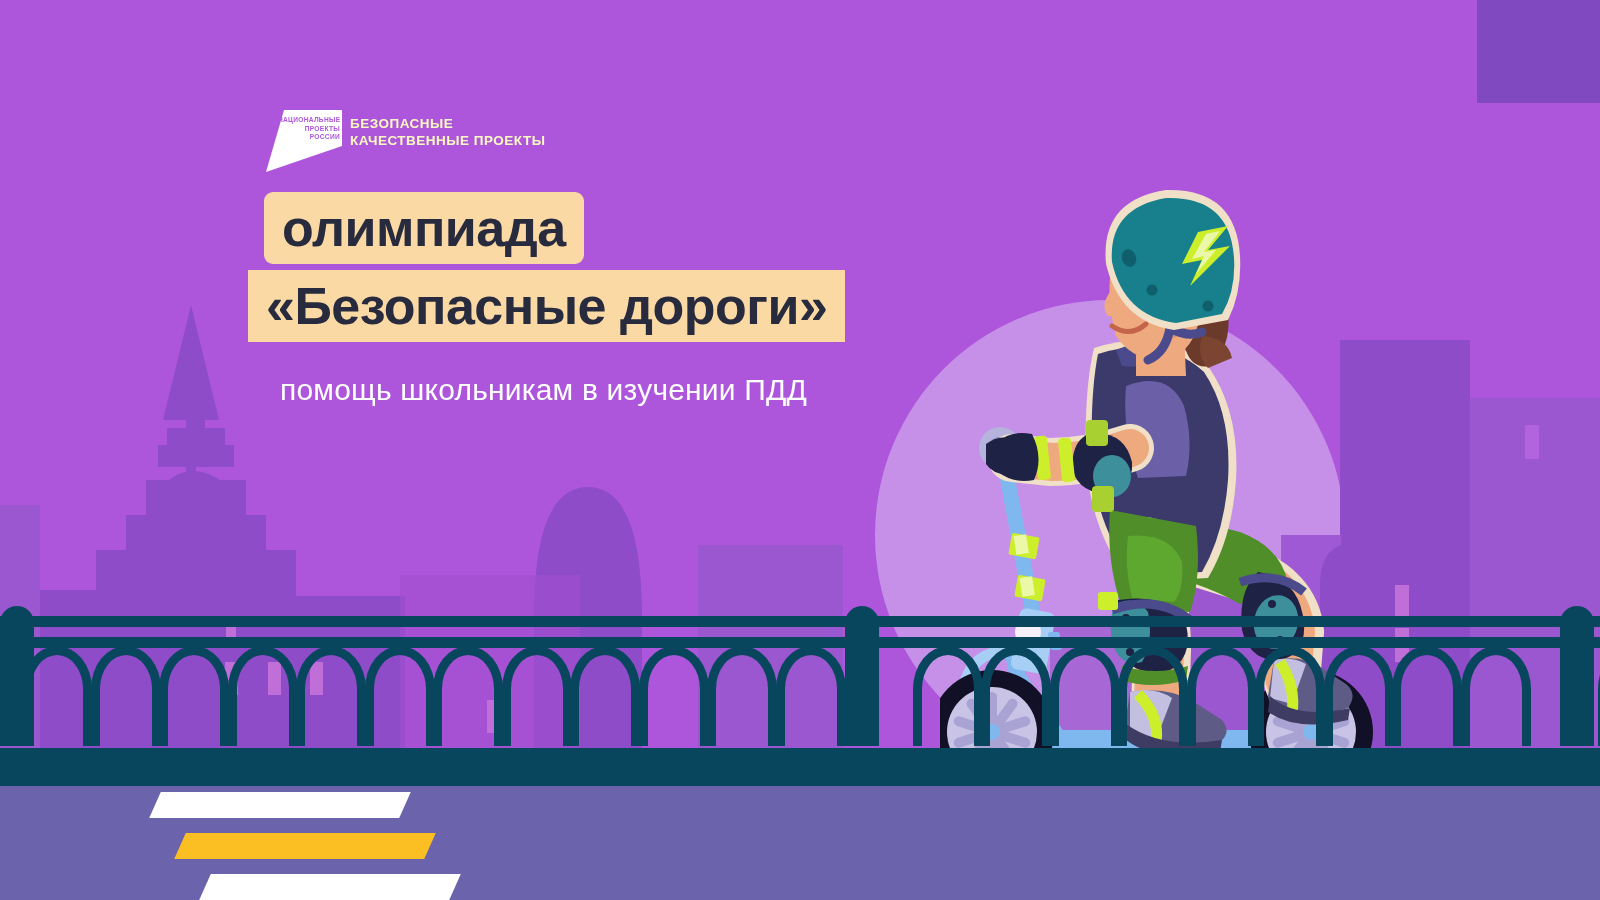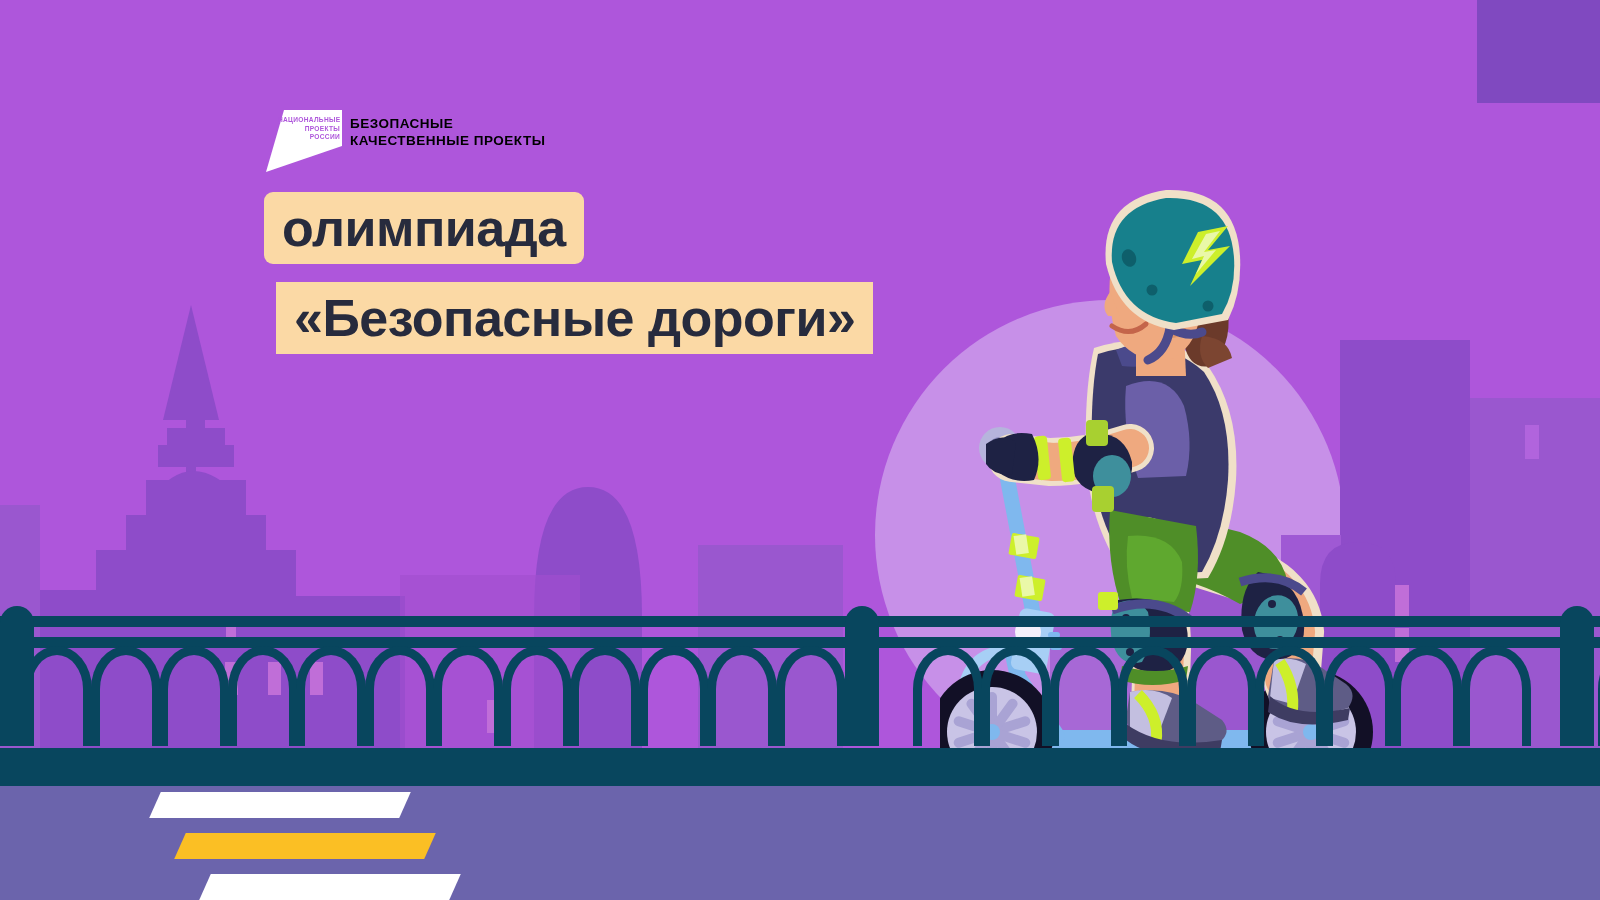--- a/index.html
+++ b/index.html
@@ -82,21 +82,21 @@
     text-align: right;
     color: #AE56DB;
     font-size: 6.6px;
     font-weight: 700;
     line-height: 8.6px;
     letter-spacing: 0.3px;
   }
   #logo-name {
     position: absolute;
     left: 86px; top: 6px;
-    color: #000000;
+    color: #fef9c3;
     font-size: 13.5px;
     font-weight: 700;
     line-height: 16.5px;
     letter-spacing: 0.5px;
   }
 
   .hl {
     position: absolute;
     background: #FBD9A5;
     color: #272B3D;
@@ -107,26 +107,25 @@
   }
   #title-1 {
     left: 264px; top: 192px;
     height: 72px;
     padding: 0 18px;
     font-size: 52px;
     letter-spacing: -0.5px;
     border-radius: 9px;
   }
   #title-2 {
-    left: 276px; top: 270px;
+    left: 248px; top: 270px;
     height: 72px;
     padding: 0 18px;
     font-size: 52px;
     letter-spacing: -0.5px;
-    margin-top: 12px;
   }
   #subtitle {
     position: absolute;
     left: 280px; top: 368px;
     color: #ffffff;
     font-size: 30px;
     line-height: 44px;
     font-weight: 400;
     letter-spacing: 0.2px;
   }
@@ -425,15 +424,16 @@
     <div id="logo-name">
       <div>БЕЗОПАСНЫЕ</div>
       <div>КАЧЕСТВЕННЫЕ ПРОЕКТЫ</div>
     </div>
   </div>
 
   <div class="hl" id="title-1">олимпиада</div>
   <div class="hl" id="title-2">«Безопасные дороги»</div>
 
   <div id="subtitle">
+    <div>помощь школьникам в изучении ПДД</div>
   </div>
 
 </div>
 
 </body></html>

